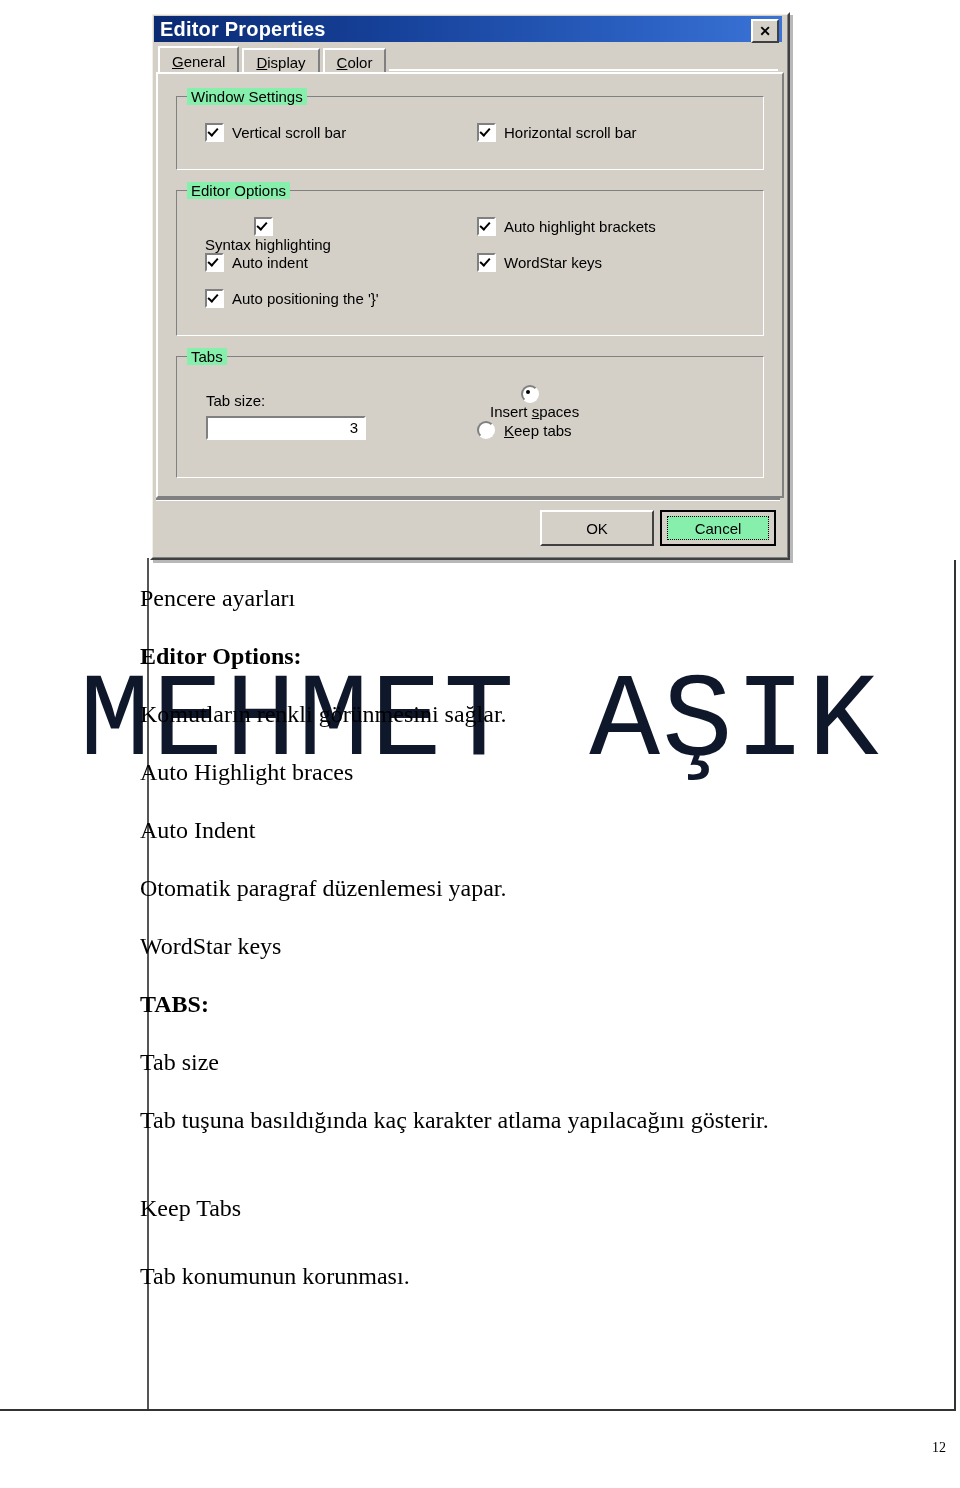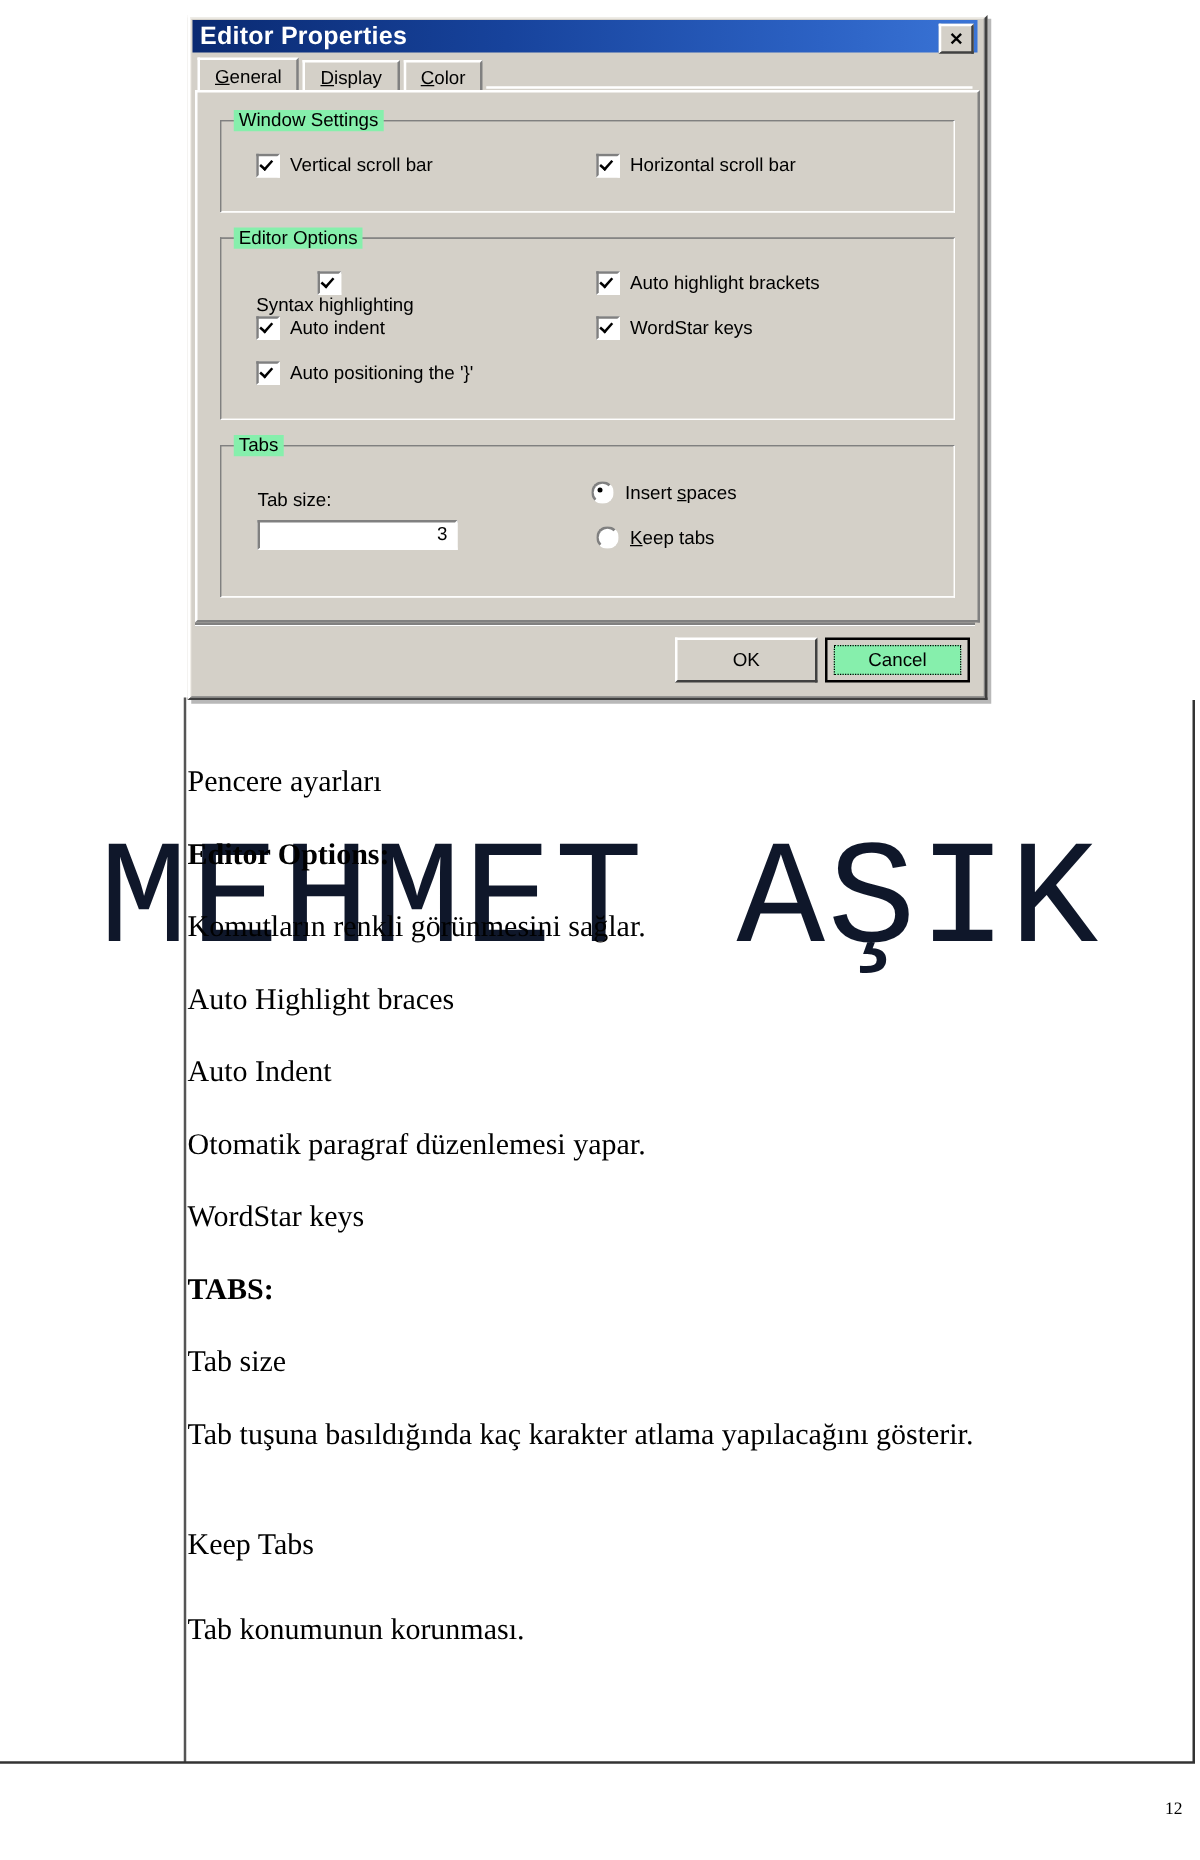--- a/index.html
+++ b/index.html
@@ -137,21 +137,21 @@
   }
   #btn-ok{left:388px;top:496px;width:110px;}
   #btn-cancel{left:508px;top:496px;width:112px;border:2px solid #000;}
   #btn-cancel .focus{
     width:100px;height:22px;border:1px dotted #000;
     display:flex;align-items:center;justify-content:center;
     background:#86efac;
   }
 
   
-  #doc-text{position:absolute;left:150px;top:586px;width:760px;z-index:1;margin-top:28px;}
+  #doc-text{position:absolute;left:140px;top:586px;width:760px;z-index:1;}
   .ln{font-size:24px;color:#000;line-height:1.0;margin:0 0 34px 0;white-space:nowrap;}
   .ln.b{font-weight:bold;}
   .gap-lg{margin-bottom:44px;}
   .gap-xl{margin-bottom:64px;}
 
   #page-num{
     position:absolute;right:14px;top:1440px;font-size:14px;color:#000;
   }
 </style>
 </head>
@@ -224,21 +224,21 @@
       </div>
       <div class="cbrow" style="left:28px;top:98px;">
         <span class="cbox checked"></span>
         <span>Auto positioning the '}'</span>
       </div>
     </div>
 
     <div class="groupbox" id="gb-tabs">
       <span class="inner"></span>
       <span class="gb-title">Tabs</span>
-      <div class="rbrow" style="left:296px;top:28px;">
+      <div class="rbrow" style="left:313px;top:28px;flex-direction:column;">
         <span class="rbox checked"></span>
         <span>Insert&nbsp;<u>s</u>paces</span>
       </div>
       <div class="rbrow" style="left:300px;top:64px;">
         <span class="rbox"></span>
         <span><u>K</u>eep tabs</span>
       </div>
     </div>
 
     <div class="tabsize-label">Tab size:</div>

